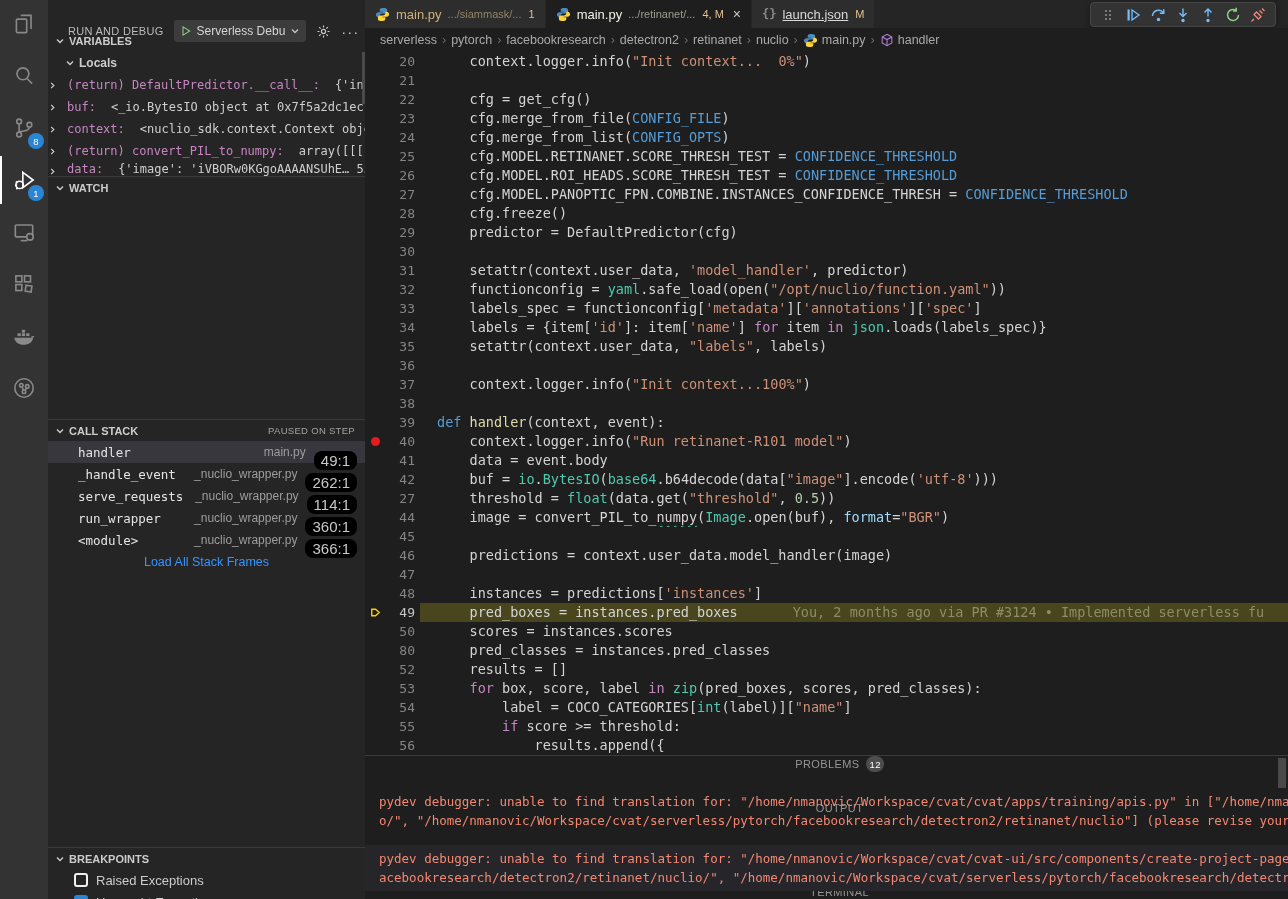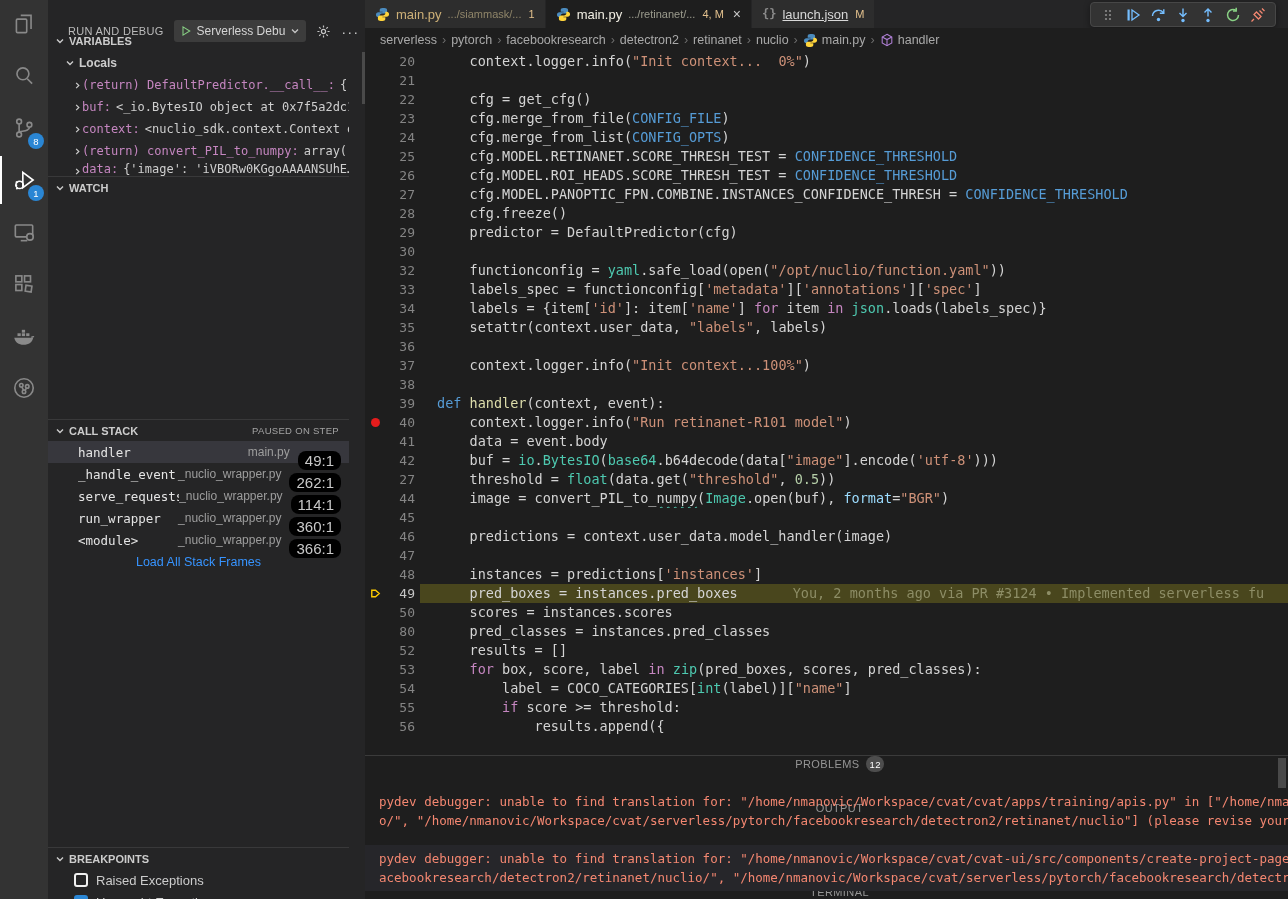--- a/index.html
+++ b/index.html
@@ -18,27 +18,27 @@
 
   
   #sidebar { position:absolute; left:48px; top:0; width:317px; height:100%; background:#252526; font-size:13px; }
   .sb-toolbar { position:absolute; top:16px; left:0; right:0; height:30px; display:flex; align-items:center; padding:0 8px 0 20px; }
   .sb-title { font-size:11px; color:#bbbbbb; letter-spacing:.3px; white-space:nowrap; }
   .cfg { margin-left:10px; height:22px; width:150px; background:#3c3c3c; border-radius:3px; display:flex; align-items:center; padding:0 6px; gap:5px; cursor:pointer; }
   .cfg .cfg-label { flex:1; font-size:12px; color:#d4d4d4; white-space:nowrap; overflow:hidden; }
   .tool-ic { margin-left:10px; color:#c5c5c5; cursor:pointer; display:flex; align-items:center; }
   .dots { font-size:15px; letter-spacing:1px; color:#c5c5c5; }
 
-  .sec { position:absolute; left:0; right:16px; overflow:hidden; }
+  .sec { position:absolute; left:0; right:0; overflow:hidden; }
   .sec-hd { height:22px; display:flex; align-items:center; gap:4px; padding:0 10px 0 7px; font-size:11px; font-weight:bold; color:#cccccc; cursor:pointer; border-top:1px solid rgba(204,204,204,.12); }
   .sec-hd.no-line { border-top:none; }
   .sec-hd .spacer { flex:1; }
   .sec-status { font-weight:normal; font-size:9.5px; color:rgba(204,204,204,.75); letter-spacing:.3px; }
   .scope-row { height:22px; display:flex; align-items:center; gap:4px; padding-left:17px; font-size:12px; font-weight:bold; color:#cccccc; cursor:pointer; }
-  .var-row { height:22px; display:flex; align-items:center; gap:0; padding-left:25px; font-family:"DejaVu Sans Mono", monospace; font-size:12px; white-space:nowrap; overflow:hidden; cursor:pointer; }
+  .var-row { height:22px; display:flex; align-items:center; gap:10px; font-family:"DejaVu Sans Mono", monospace; font-size:12px; white-space:nowrap; overflow:hidden; cursor:pointer; }
   .var-row.clipped { height:14px; align-items:flex-end; }
   .var-row .tw { flex:none; margin-top:0; }
   .vname { color:#c586c0; }
   .vval { color:#cfcfcf; margin-left:5px; }
 
   .stack-row { height:22px; display:flex; align-items:center; padding:0 8px 0 30px; cursor:pointer; }
   .stack-row.selected { background:#37373d; }
   .fr-name { font-family:"DejaVu Sans Mono", monospace; font-size:12.5px; color:#e4e4e4; flex:1; white-space:nowrap; overflow:hidden; }
   .fr-file { font-size:12px; color:#9d9d9d; margin-right:8px; white-space:nowrap; }
   .fr-pos { background:#000000; color:#c8c8c8; font-size:15px; border-radius:8px; padding:1px 7px;margin-top:16px; }
@@ -486,20 +486,25 @@
           <div class="lnum">29</div>
           <div class="codewrap"><span class="tok-p">    predictor = DefaultPredictor(cfg)</span></div>
         </div>
         <div class="line">
           <div class="glyph"></div>
           <div class="lnum">30</div>
           <div class="codewrap"></div>
         </div>
         <div class="line">
           <div class="glyph"></div>
+          <div class="lnum">31</div>
+          <div class="codewrap"><span class="tok-p">    setattr(context.user_data, </span><span class="tok-s">'model_handler'</span><span class="tok-p">, predictor)</span></div>
+        </div>
+        <div class="line">
+          <div class="glyph"></div>
           <div class="lnum">32</div>
           <div class="codewrap"><span class="tok-p">    functionconfig = </span><span class="tok-t">yaml</span><span class="tok-p">.safe_load(open(</span><span class="tok-s">"/opt/nuclio/function.yaml"</span><span class="tok-p">))</span></div>
         </div>
         <div class="line">
           <div class="glyph"></div>
           <div class="lnum">33</div>
           <div class="codewrap"><span class="tok-p">    labels_spec = functionconfig[</span><span class="tok-s">'metadata'</span><span class="tok-p">][</span><span class="tok-s">'annotations'</span><span class="tok-p">][</span><span class="tok-s">'spec'</span><span class="tok-p">]</span></div>
         </div>
         <div class="line">
           <div class="glyph"></div>

